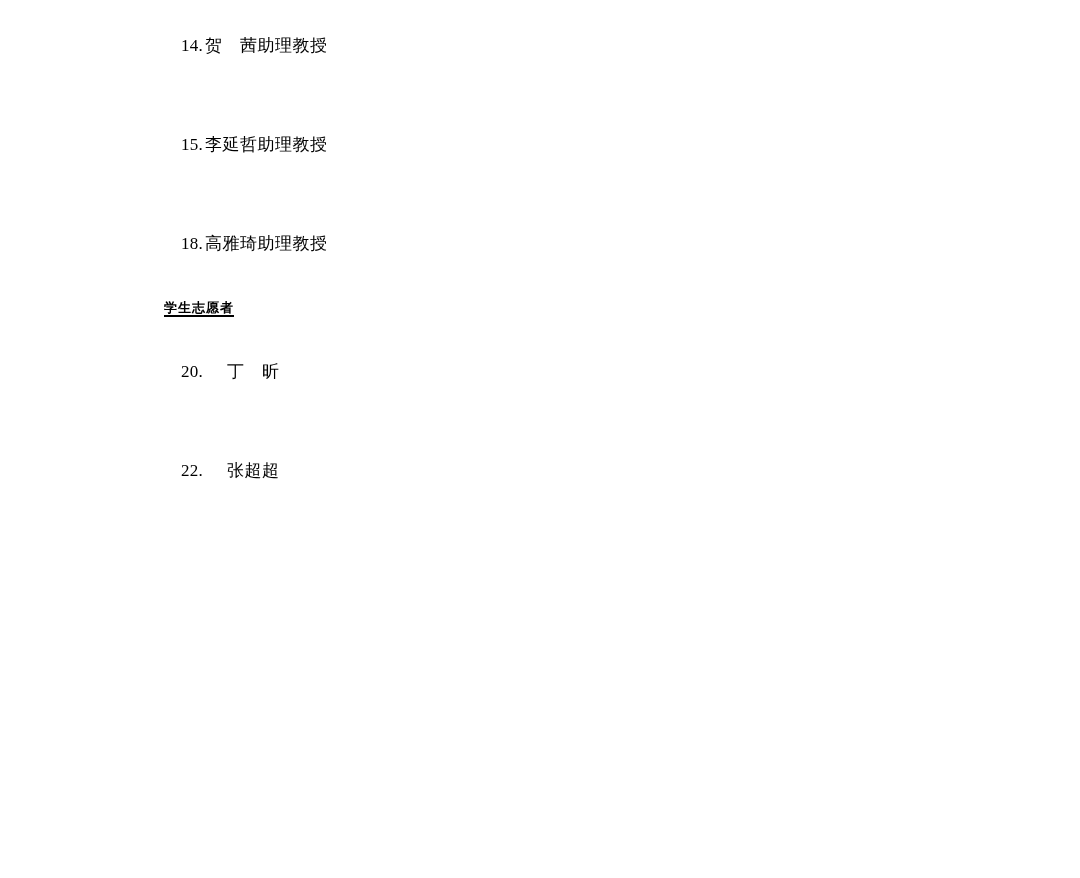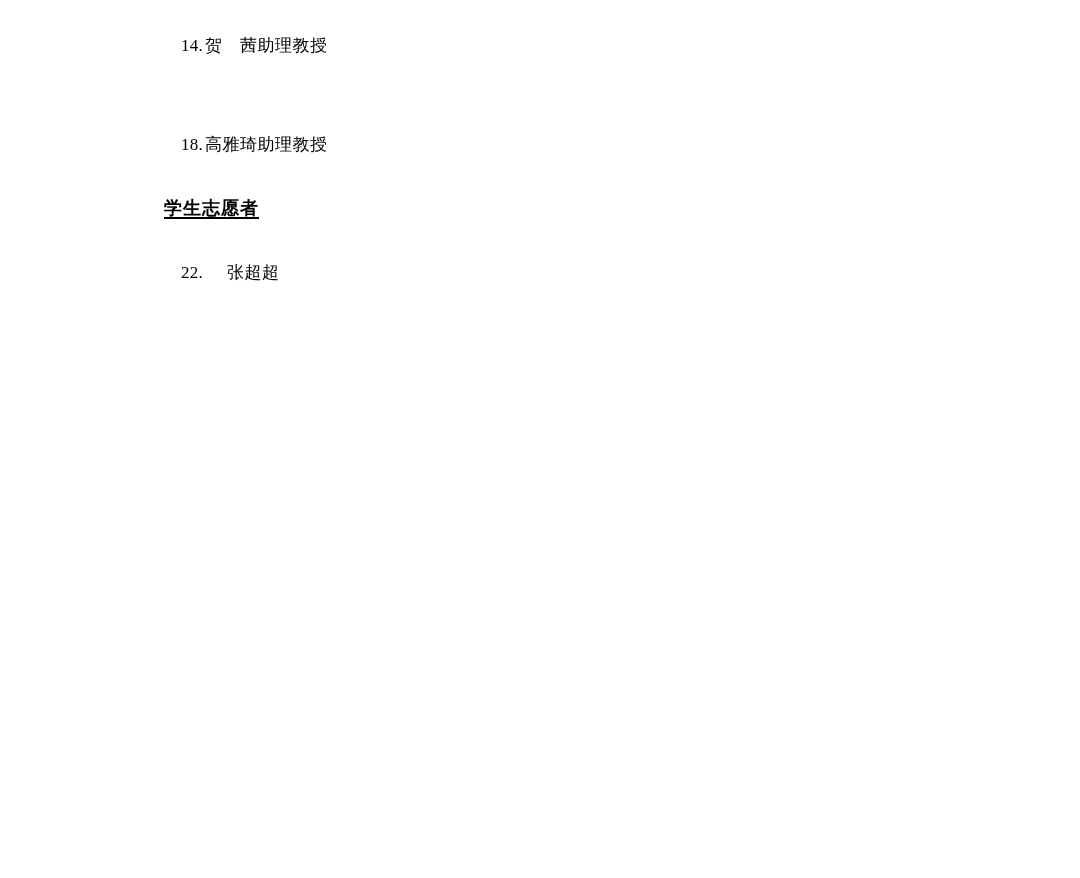--- a/index.html
+++ b/index.html
@@ -31,52 +31,58 @@
     width: 24px;
     letter-spacing: 0.3px;
   }
   .row.student .num {
     width: 46px;
   }
   .row .name {
     letter-spacing: 0.5px;
   }
   .section-heading {
-    font-size: 18px;
+    font-size: 13px;
     font-weight: bold;
     line-height: 29px;
     letter-spacing: 1px;
   }
   .section-heading .heading-text {
     text-decoration: underline;
     text-decoration-thickness: 1.5px;
     text-underline-offset: 3px;
   }
 </style>
 </head>
 <body>
 
 <div class="doc">
   <div id="faculty-list">
   <div class="row faculty">
     <span class="num">14.</span><span class="name">贺　茜助理教授</span>
   </div>
 
+  <div class="row faculty">
+    <span class="num">15.</span><span class="name">李延哲助理教授</span>
+  </div>
 
 
 
   <div class="row faculty">
     <span class="num">18.</span><span class="name">高雅琦助理教授</span>
   </div>
 </div>
   <div class="section-heading">
     <span class="heading-text">学生志愿者</span>
   </div>
   <div id="student-list">
 
+  <div class="row student">
+    <span class="num">20.</span><span class="name">丁　昕</span>
+  </div>
 
 
   <div class="row student">
     <span class="num">22.</span><span class="name">张超超</span>
   </div>
 
 </div>
 </div>
 
 </body></html>

